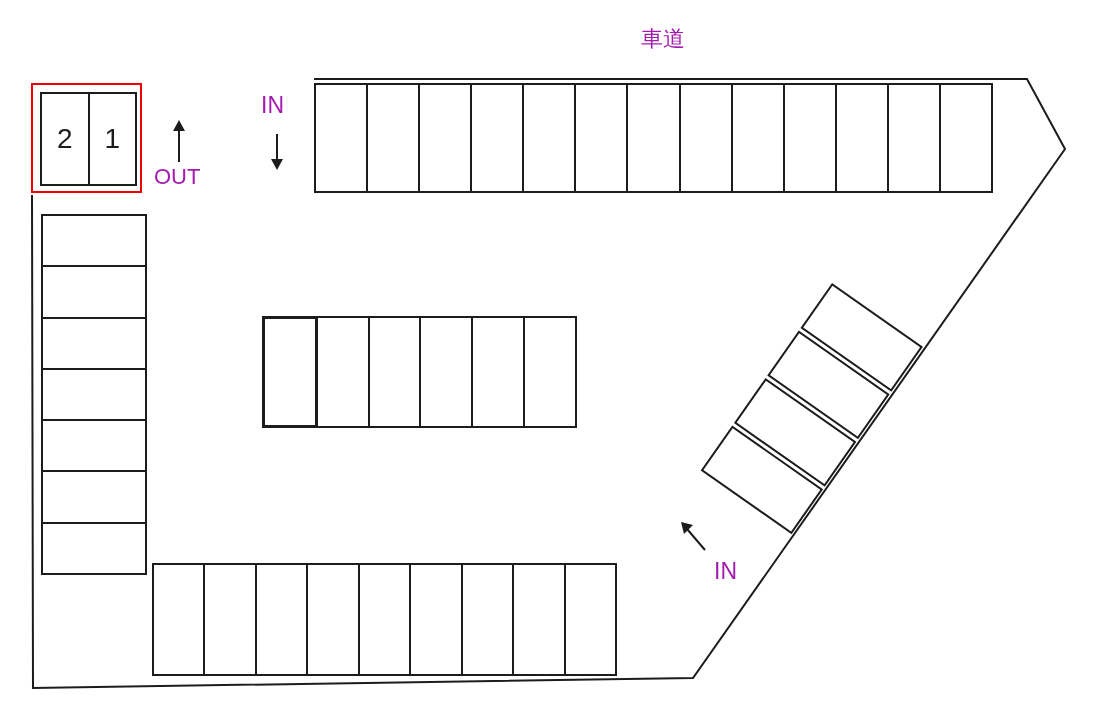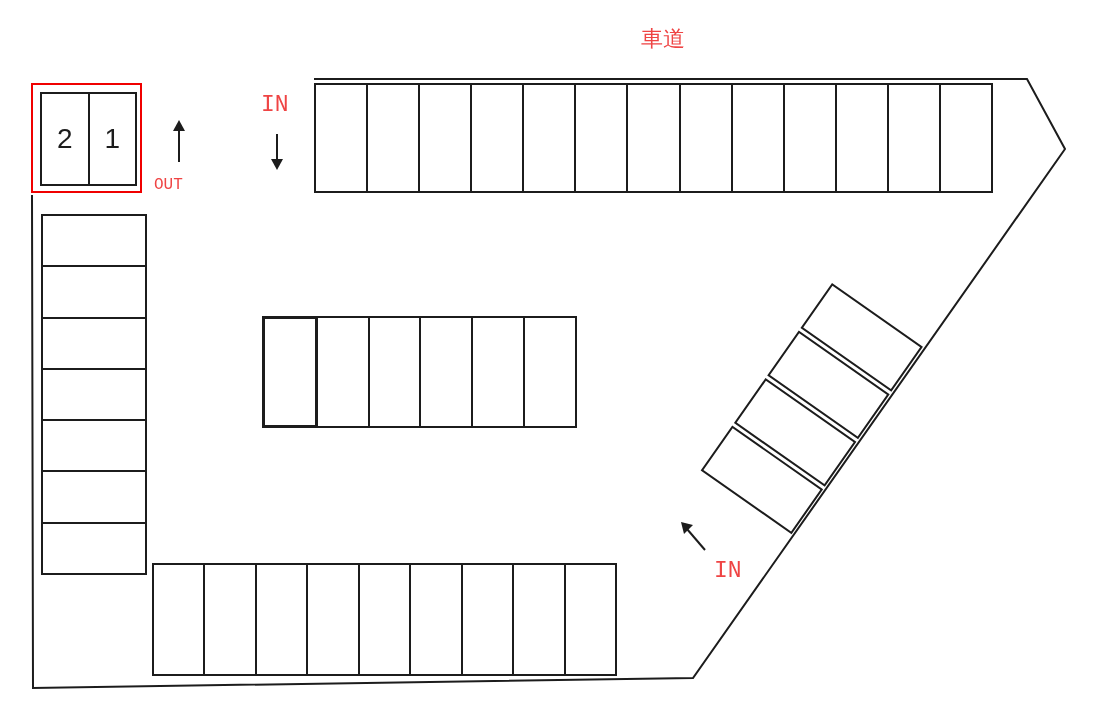--- a/index.html
+++ b/index.html
@@ -44,24 +44,24 @@
     position:absolute;left:40px;top:92px;width:97px;height:94px;
     display:flex;flex-direction:row;box-sizing:border-box;
   }
   #reserved-pair .rcell{
     flex:1;box-sizing:border-box;border:2px solid #1c1c1c;background:#fff;
     display:flex;align-items:center;justify-content:center;
     font-size:28px;
   }
   #reserved-pair .rcell + .rcell{margin-left:-2px;}
   
-  .lbl{position:absolute;white-space:nowrap;color:#ef4444;font-family:Liberation Mono, monospace;}
+  .lbl{position:absolute;white-space:nowrap;color:#a21caf;}
   #roadway-label{left:613px;top:24px;width:100px;text-align:center;font-size:22px;}
   #in-top-label{left:261px;top:92px;font-size:23px;}
-  #out-label{left:154px;top:176px;font-size:16px;}
+  #out-label{left:154px;top:164px;font-size:22px;}
   #in-side-label{left:714px;top:558px;font-size:23px;}
   svg{display:block;}
   .stroke{stroke:#1c1c1c;fill:none;}
 </style>
 </head>
 <body>
 
 <div id="canvas">
 
   <svg class="abs" style="left:0;top:0;" width="1107" height="720" viewBox="0 0 1107 720">

